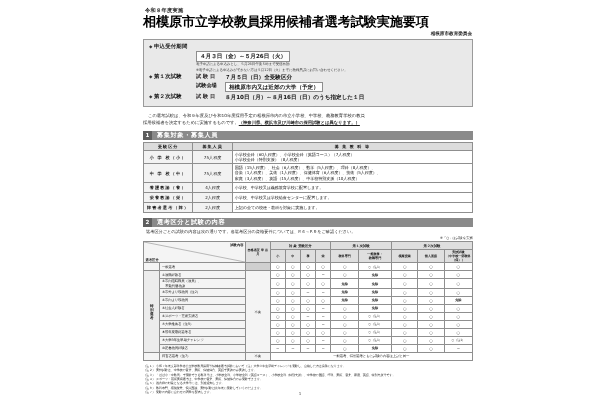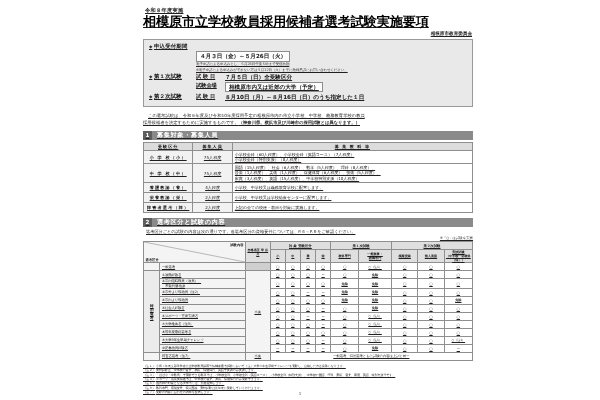--- a/index.html
+++ b/index.html
@@ -4,21 +4,21 @@
 <style>
   html,body{margin:0;padding:0;}
   body{
     width:600px;height:400px;overflow:hidden;
     background:#ffffff;
     font-family:"DejaVu Sans","Liberation Sans",sans-serif;
     color:#231f20;
     -webkit-font-smoothing:antialiased;
   }
   .page{position:relative;width:600px;height:400px;}
-  .col{position:absolute;left:143px;top:0;width:330px;text-decoration:underline;}
+  .col{position:absolute;left:143px;top:0;width:330px;}
 
   
   .fy{font-size:5.2px;font-weight:700;letter-spacing:.3px;margin:7px 0 1px 2px;color:#1a1a1a;}
   .maintitle{font-size:13.2px;font-weight:700;letter-spacing:-.2px;line-height:1.08;color:#000;white-space:nowrap;}
   .issuer{font-size:4.6px;font-weight:700;text-align:right;margin:1.5px 1px 0 0;color:#2a2a2a;}
 
   
   .obox{
     margin-top:3px;border:1px solid #9a9a9a;background:#e9e9e9;
     padding:3px 5px 3.5px 5px;

